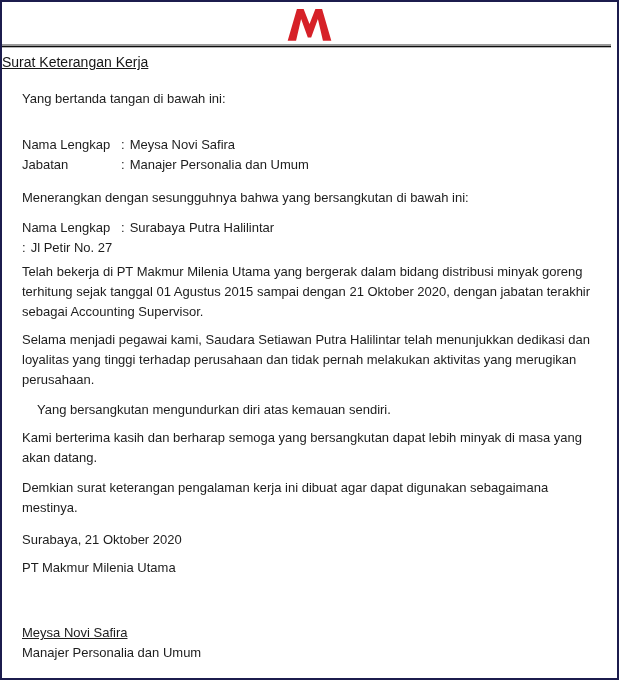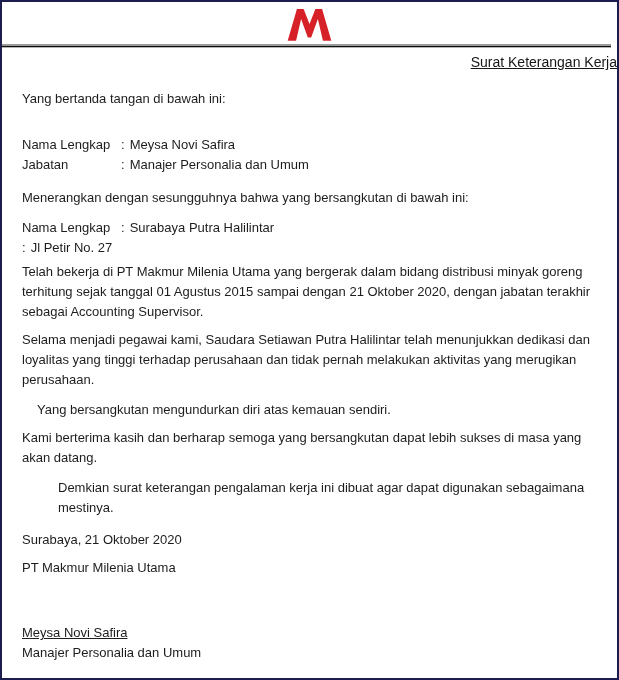--- a/index.html
+++ b/index.html
@@ -19,32 +19,32 @@
   .content { padding: 0 22px 0 20px; }
   .logo-row { text-align: center; padding-top: 4px; height: 40px; }
   .logo-row svg { display: inline-block; }
   .rule {
     margin: 2px 6px 0 0;
     height: 4px;
     background: #0d0d0d;
     border-top: 2px solid #9a9a9a;
     border-bottom: 1px solid #b5b5b5;
   }
-  .title-block { text-align: right; margin-top: 5px; line-height: 18px; font-size: 14px; color: #161616; }
+  .title-block { text-align: left; margin-top: 5px; line-height: 18px; font-size: 14px; color: #161616; }
   .letter-title { text-decoration: underline; }
   .body-text { margin-top: 18px; }
   .p-intro      { margin-bottom: 26px; }
   .fields       { margin-bottom: 0; }
   .p-statement  { margin-top: 13px; }
   .fields-2     { margin-top: 10px; }
   .p-1 { margin-top: 4px; }
   .p-2 { margin-top: 8px; }
   .p-3 { margin-top: 10px; margin-left: 15px; }
   .p-4 { margin-top: 8px; }
-  .p-5 { margin-top: 10px; margin-left: 36px; }
+  .p-5 { margin-top: 10px; }
   .place-date { margin-top: 12px; }
   .company-line { margin-top: 8px; }
   .signature-block { margin-top: 45px; }
   .field-row { display: flex; }
   .field-label { width: 99px; flex: 0 0 99px; }
   .field-colon { margin-right: 5px; }
   .signature-name { text-decoration: underline; }
 </style>
 </head>
 <body>
@@ -90,21 +90,21 @@
       </div>
       <div class="field-row">
         <span class="field-colon">:</span>
         <span class="field-value">Jl Petir No. 27</span>
       </div>
     </div>
 
     <p class="p-1">Telah bekerja di PT Makmur Milenia Utama yang bergerak dalam bidang distribusi minyak goreng terhitung sejak tanggal 01 Agustus 2015 sampai dengan 21 Oktober 2020, dengan jabatan terakhir sebagai Accounting Supervisor.</p>
     <p class="p-2">Selama menjadi pegawai kami, Saudara Setiawan Putra Halilintar telah menunjukkan dedikasi dan loyalitas yang tinggi terhadap perusahaan dan tidak pernah melakukan aktivitas yang merugikan perusahaan.</p>
     <p class="p-3">Yang bersangkutan mengundurkan diri atas kemauan sendiri.</p>
-    <p class="p-4">Kami berterima kasih dan berharap semoga yang bersangkutan dapat lebih sukses di masa yang akan datang.</p>
+    <p class="p-4">Kami berterima kasih dan berharap semoga yang bersangkutan dapat lebih minyak di masa yang akan datang.</p>
     <p class="p-5">Demkian surat keterangan pengalaman kerja ini dibuat agar dapat digunakan sebagaimana mestinya.</p>
 
     <p class="place-date">Surabaya, 21 Oktober 2020</p>
     <p class="company-line">PT Makmur Milenia Utama</p>
 
     <div class="signature-block">
       <div class="signature-name">Meysa Novi Safira</div>
       <div class="signature-title">Manajer Personalia dan Umum</div>
     </div>
 

